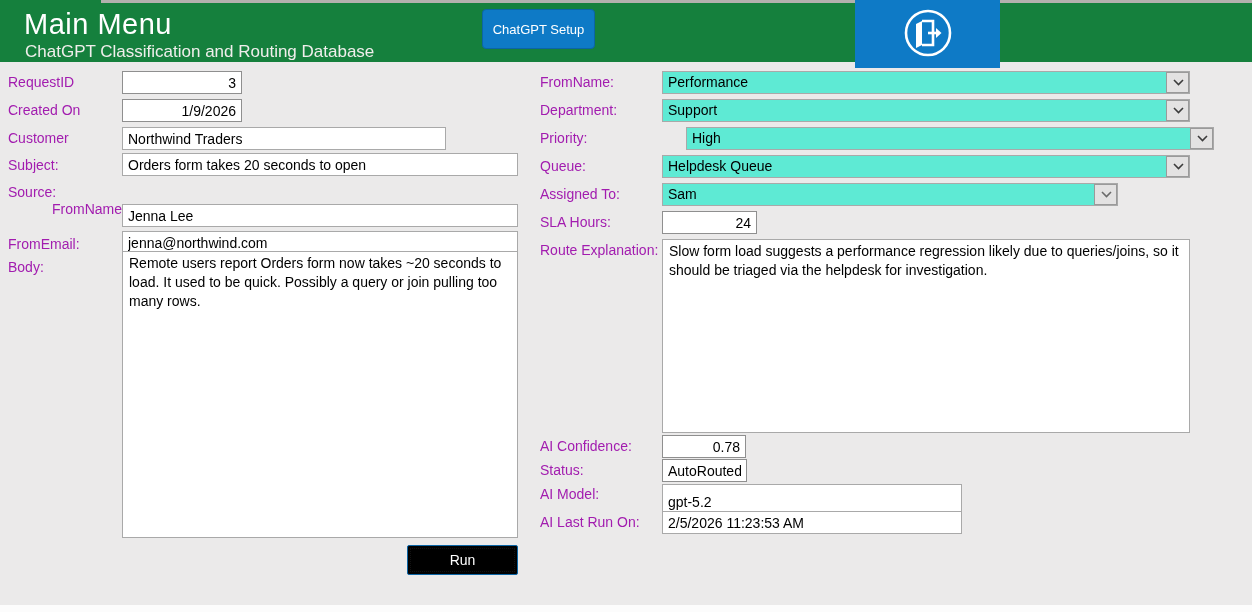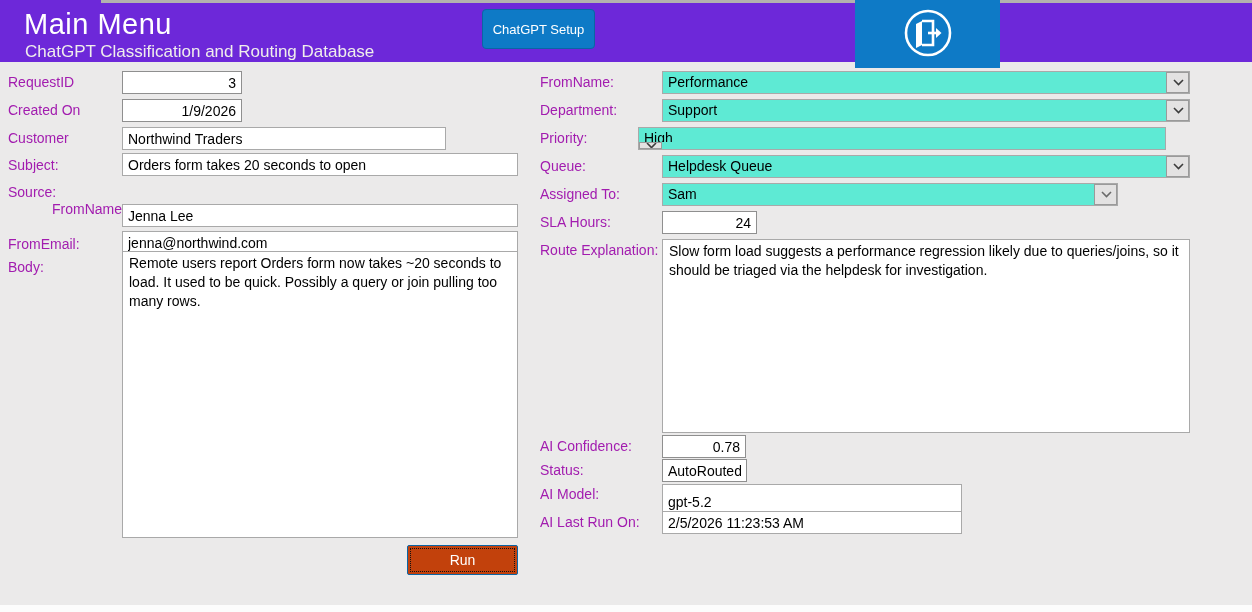--- a/index.html
+++ b/index.html
@@ -1,21 +1,21 @@
 <!DOCTYPE html>
 <html><head>
 <meta charset="utf-8">
 <style>
   * { margin:0; padding:0; box-sizing:border-box; }
   html,body { width:1252px; height:612px; }
   body { font-family:"Liberation Sans", sans-serif; background:#ffffff; }
   #screen { position:relative; width:1252px; height:612px; background:#ebeaea; overflow:hidden; }
 
   
-  #header { position:absolute; left:0; top:0; width:1252px; height:62px; background:#6d28d9; }
+  #header { position:absolute; left:0; top:0; width:1252px; height:62px; background:#15803d; }
   #top-strip { position:absolute; left:101px; top:0; width:1151px; height:3px; background:#b3b1ae; }
   #title { position:absolute; left:24px; top:8px; font-size:29px; color:#ffffff; letter-spacing:0.5px; }
   #subtitle { position:absolute; left:25px; top:42px; font-size:17px; color:#f0eeec; }
   #setup-btn { position:absolute; left:482px; top:9px; width:113px; height:40px; background:#0e7ac6;
     border:1px solid #0b65a5; border-radius:4px; color:#ffffff; font-size:13px;
     font-family:"Liberation Sans", sans-serif; cursor:pointer; }
   #exit-btn { position:absolute; left:855px; top:0; width:145px; height:68px; background:#0e7ac6;
     border:none; cursor:pointer; display:flex; align-items:center; justify-content:center; }
 
   
@@ -30,21 +30,21 @@
 
   .tarea { position:absolute; background:#ffffff; border:1px solid #a9a9a9; resize:none;
     font-family:"Liberation Sans", sans-serif; font-size:14px; color:#000;
     padding:2px 6px; line-height:1.35; overflow:hidden; }
 
   .combo { position:absolute; height:23px; background:#5eead4; border:1px solid #a9a9a9; display:flex; }
   .combo-value { flex:1; font-size:14px; color:#000; padding:2px 5px; white-space:nowrap; overflow:hidden; }
   .combo-arrow { width:23px; background:#e3e2e2; border-left:1px solid #a9a9a9; outline:1px solid #9a9a9a;
     outline-offset:-1px; display:flex; align-items:center; justify-content:center; }
 
-  #run-btn { position:absolute; left:407px; top:545px; width:111px; height:30px; background:#c2410c;
+  #run-btn { position:absolute; left:407px; top:545px; width:111px; height:30px; background:#000000;
     border:1px solid #0b65a5; border-radius:2px; color:#ffffff; font-size:14px;
     font-family:"Liberation Sans", sans-serif; outline:1px dotted #111; outline-offset:-4px; cursor:pointer; }
 </style>
 </head>
 <body>
 
 <div id="screen">
 
   <div id="header">
     <div id="top-strip"></div>
@@ -105,21 +105,21 @@
       </div>
   </div>
   <div class="combo" style="left:662px;top:99px;width:528px;">
     <div class="combo-value">Support</div>
     <div class="combo-arrow">
         <svg width="11" height="7" viewBox="0 0 11 7">
           <polyline points="1,1 5.5,5.5 10,1" fill="none" stroke="#3c3c3c" stroke-width="1.6"></polyline>
         </svg>
       </div>
   </div>
-  <div class="combo" style="left:638px;top:127px;width:528px;flex-direction:column;">
+  <div class="combo" style="left:686px;top:127px;width:528px;">
     <div class="combo-value">High</div>
     <div class="combo-arrow">
         <svg width="11" height="7" viewBox="0 0 11 7">
           <polyline points="1,1 5.5,5.5 10,1" fill="none" stroke="#3c3c3c" stroke-width="1.6"></polyline>
         </svg>
       </div>
   </div>
   <div class="combo" style="left:662px;top:155px;width:528px;">
     <div class="combo-value">Helpdesk Queue</div>
     <div class="combo-arrow">

